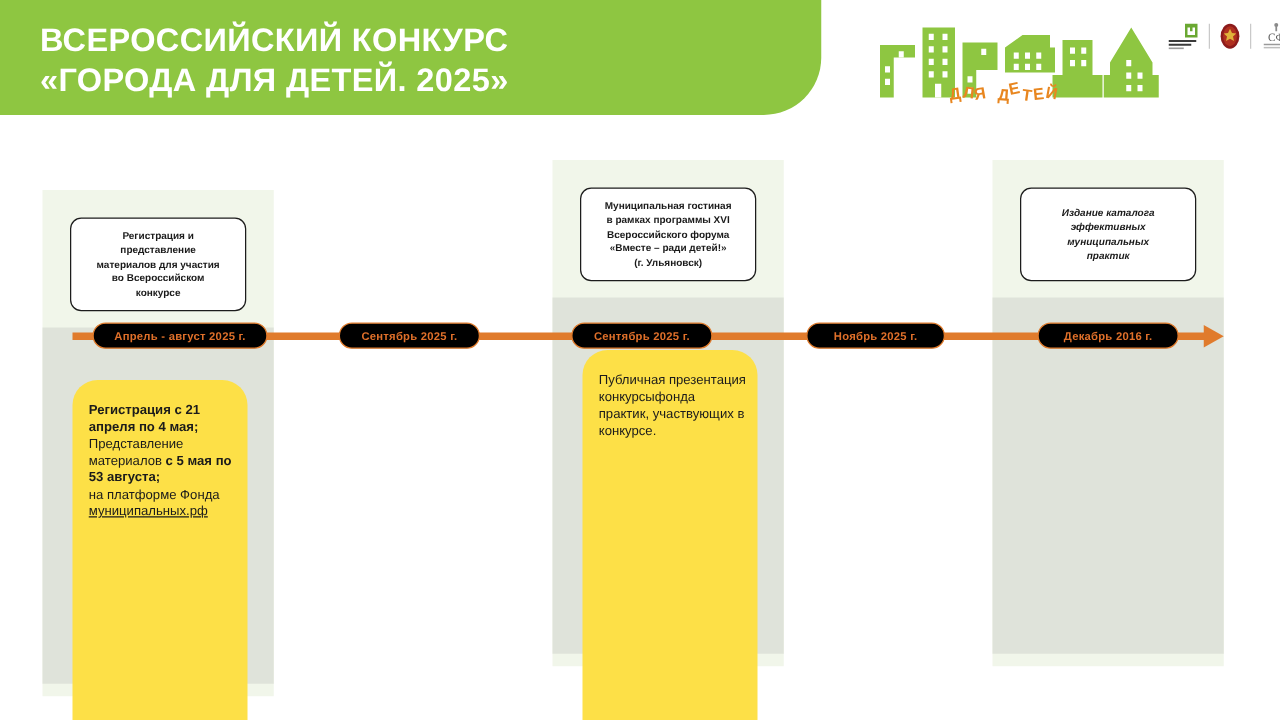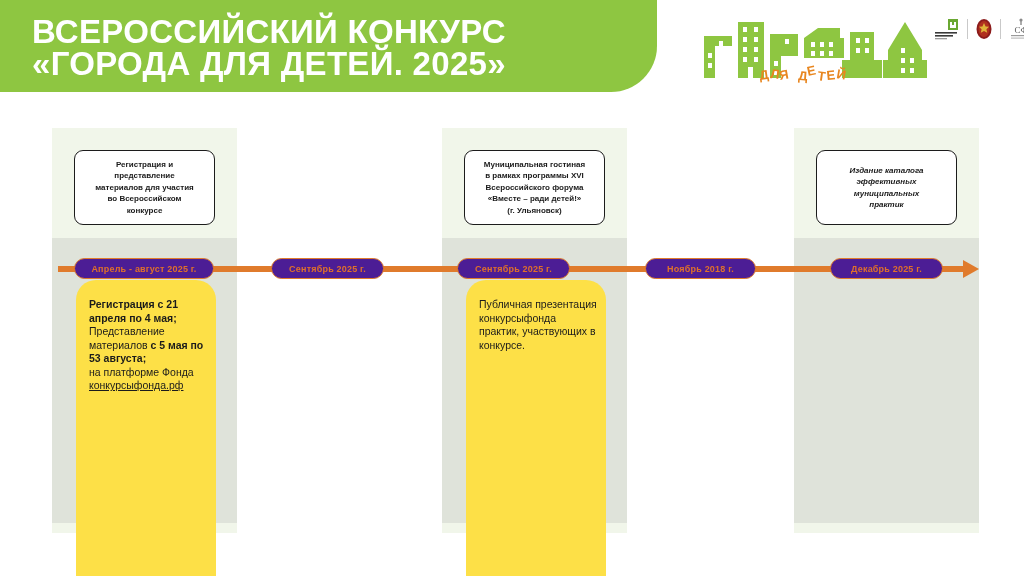--- a/index.html
+++ b/index.html
@@ -18,21 +18,21 @@
     position:absolute;left:0;top:0;
     width:657px;height:92px;
     background:#8cc63f;
     background:#8ec641;
     border-bottom-right-radius:46px;
   }
   .header-title{
     position:absolute;left:32px;top:16px;
     width:600px;
     color:#ffffff;
-    font-size:33px;
+    font-size:26px;
     font-weight:bold;
     line-height:32px;
     letter-spacing:0.3px;
     white-space:pre-line;
   }
 
   
   .brand{
     position:absolute;left:700px;top:8px;
     width:230px;height:80px;
@@ -53,21 +53,21 @@
   
   .timeline{
     position:absolute;left:0;top:128px;
     width:1024px;height:420px;
   }
   .col{
     position:absolute;top:0;
     width:185px;height:405px;
     background:#f1f6ea;
   }
-  .col.c1{left:52px;}
+  .col.c1{left:34px;margin-top:24px;}
   .col.c2{left:235px;}
   .col.c3{left:442px;}
   .col.c4{left:608px;}
   .col.c5{left:794px;font-style:italic;}
 
   
   .gray-strip{
     position:absolute;
     top:110px;
     left:0;width:185px;height:285px;
@@ -134,21 +134,21 @@
     border-top:9px solid transparent;
     border-bottom:9px solid transparent;
     border-left:16px solid #e07b2c;
   }
 
   
   .pill{
     position:absolute;
     top:130px;
     height:21px;
-    background:#4c1d95;
+    background:#000000;
     border:1.4px solid #e07b2c;
     border-radius:11px;
     display:flex;align-items:center;justify-content:center;
     box-sizing:border-box;
   }
   .pill span{
     font-size:9px;
     font-weight:bold;
     color:#e0702a;
     white-space:nowrap;
@@ -257,21 +257,21 @@
     <div class="col c1">
       <div class="gray-strip"></div>
       <div class="title-box">
         <span>Регистрация  и
 представление
 материалов для участия
 во Всероссийском
 конкурсе</span>
       </div>
       <div class="body-card">
-        <span><b>Регистрация с 21 апреля по 4 мая;</b><br>Представление материалов <b>с 5 мая по 53 августа;</b><br>на платформе Фонда<br><a>конкурсыфонда.рф</a></span>
+        <span><b>Регистрация с 21 апреля по 4 мая;</b><br>Представление материалов <b>с 5 мая по 53 августа;</b><br>на платформе Фонда<br><a>муниципальных.рф</a></span>
       </div>
     </div>
 
 
     <div class="col c3">
       <div class="gray-strip"></div>
       <div class="title-box">
         <span>Муниципальная гостиная
 в рамках программы XVI
 Всероссийского форума
@@ -300,20 +300,20 @@
     <div class="pill p1">
       <span>Апрель - август  2025 г.</span>
     </div>
     <div class="pill p2">
       <span>Сентябрь  2025 г.</span>
     </div>
     <div class="pill p3">
       <span>Сентябрь  2025 г.</span>
     </div>
     <div class="pill p4">
-      <span>Ноябрь  2018 г.</span>
+      <span>Ноябрь  2025 г.</span>
     </div>
     <div class="pill p5">
-      <span>Декабрь  2025 г.</span>
+      <span>Декабрь  2016 г.</span>
     </div>
 
   </div>
 </div>
 
 </body></html>

